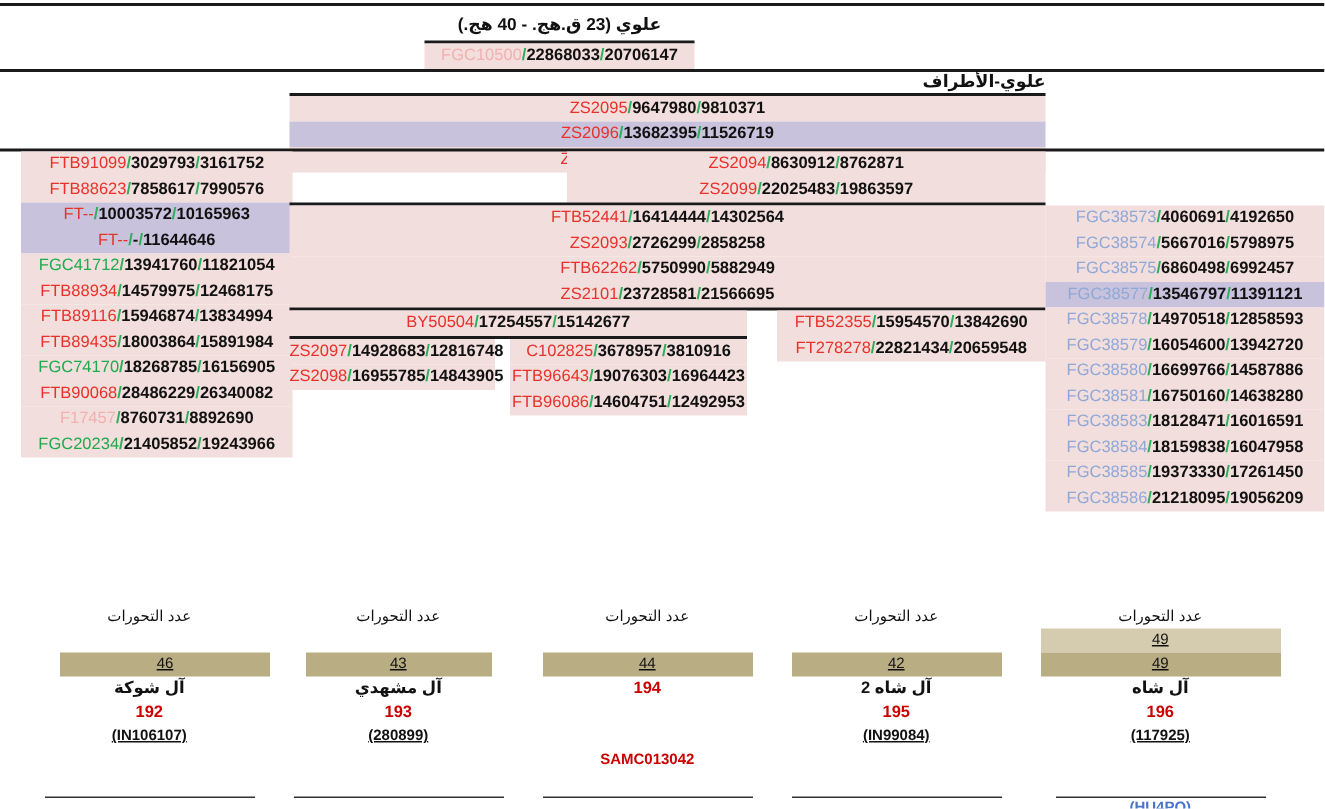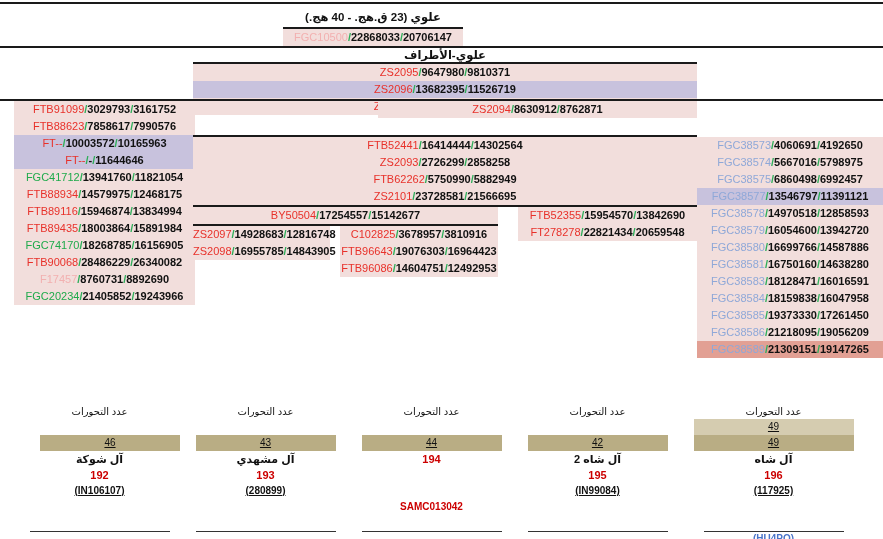--- a/index.html
+++ b/index.html
@@ -53,21 +53,21 @@
   <div class="abs hr" style="left:0;top:2px;width:883px;"></div>
 
   <div class="abs hdr" style="left:283px;top:10px;width:180px;height:15px;line-height:15px;">علوي (23 ق.هج. - 40 هج.)</div>
   <div class="abs hr-thin" style="left:283px;top:27px;width:180px;height:2px;background:#1a1a1a;"></div>
   <div class="abs" id="root-block" style="left:283px;top:29px;width:180px;">
       <div class="row pink"><span class="snp-pink">FGC10500</span><span class="sep">/</span><span class="pos">22868033</span><span class="sep">/</span><span class="pos">20706147</span></div>
     </div>
 
   <div class="abs hr" style="left:0;top:46px;width:883px;"></div>
 
-  <div class="abs hdr" style="left:193px;top:48px;width:504px;height:20px;line-height:14px;">علوي-الأطراف</div>
+  <div class="abs hdr" style="left:193px;top:48px;width:504px;height:20px;line-height:14px;text-align:right;">علوي-الأطراف</div>
   <div class="abs hr" style="left:193px;top:62px;width:504px;"></div>
   <div class="abs" id="branch-block" style="left:193px;top:64px;width:504px;">
       <div class="row pink"><span class="snp">ZS2095</span><span class="sep">/</span><span class="pos">9647980</span><span class="sep">/</span><span class="pos">9810371</span></div>
       <div class="row purple"><span class="snp">ZS2096</span><span class="sep">/</span><span class="pos">13682395</span><span class="sep">/</span><span class="pos">11526719</span></div>
       <div class="row pink"><span class="snp">ZS2100</span><span class="sep">/</span><span class="pos">22120068</span><span class="sep">/</span><span class="pos">19958182</span></div>
     </div>
 
   <div class="abs hr" style="left:0;top:99px;width:883px;"></div>
 
   <div class="abs" id="left-column" style="left:14px;top:101px;width:181px;">
@@ -80,20 +80,21 @@
       <div class="row pink"><span class="snp">FTB89116</span><span class="sep">/</span><span class="pos">15946874</span><span class="sep">/</span><span class="pos">13834994</span></div>
       <div class="row pink"><span class="snp">FTB89435</span><span class="sep">/</span><span class="pos">18003864</span><span class="sep">/</span><span class="pos">15891984</span></div>
       <div class="row pink"><span class="snp-green">FGC74170</span><span class="sep">/</span><span class="pos">18268785</span><span class="sep">/</span><span class="pos">16156905</span></div>
       <div class="row pink"><span class="snp">FTB90068</span><span class="sep">/</span><span class="pos">28486229</span><span class="sep">/</span><span class="pos">26340082</span></div>
       <div class="row pink"><span class="snp-pink">F17457</span><span class="sep">/</span><span class="pos">8760731</span><span class="sep">/</span><span class="pos">8892690</span></div>
       <div class="row pink"><span class="snp-green">FGC20234</span><span class="sep">/</span><span class="pos">21405852</span><span class="sep">/</span><span class="pos">19243966</span></div>
     </div>
 
   <div class="abs" id="mid-upper" style="left:378px;top:101px;width:319px;">
       <div class="row pink"><span class="snp">ZS2094</span><span class="sep">/</span><span class="pos">8630912</span><span class="sep">/</span><span class="pos">8762871</span></div>
+      <div class="row pink"><span class="snp">ZS2099</span><span class="sep">/</span><span class="pos">22025483</span><span class="sep">/</span><span class="pos">19863597</span></div>
     </div>
 
   <div class="abs hr" style="left:193px;top:135px;width:504px;"></div>
 
   <div class="abs" id="mid-main" style="left:193px;top:137px;width:504px;">
       <div class="row pink"><span class="snp">FTB52441</span><span class="sep">/</span><span class="pos">16414444</span><span class="sep">/</span><span class="pos">14302564</span></div>
       <div class="row pink"><span class="snp">ZS2093</span><span class="sep">/</span><span class="pos">2726299</span><span class="sep">/</span><span class="pos">2858258</span></div>
       <div class="row pink"><span class="snp">FTB62262</span><span class="sep">/</span><span class="pos">5750990</span><span class="sep">/</span><span class="pos">5882949</span></div>
       <div class="row pink"><span class="snp">ZS2101</span><span class="sep">/</span><span class="pos">23728581</span><span class="sep">/</span><span class="pos">21566695</span></div>
     </div>
@@ -106,21 +107,20 @@
       <div class="row pink"><span class="snp-blue">FGC38575</span><span class="sep">/</span><span class="pos">6860498</span><span class="sep">/</span><span class="pos">6992457</span></div>
       <div class="row purple"><span class="snp-blue">FGC38577</span><span class="sep">/</span><span class="pos">13546797</span><span class="sep">/</span><span class="pos">11391121</span></div>
       <div class="row pink"><span class="snp-blue">FGC38578</span><span class="sep">/</span><span class="pos">14970518</span><span class="sep">/</span><span class="pos">12858593</span></div>
       <div class="row pink"><span class="snp-blue">FGC38579</span><span class="sep">/</span><span class="pos">16054600</span><span class="sep">/</span><span class="pos">13942720</span></div>
       <div class="row pink"><span class="snp-blue">FGC38580</span><span class="sep">/</span><span class="pos">16699766</span><span class="sep">/</span><span class="pos">14587886</span></div>
       <div class="row pink"><span class="snp-blue">FGC38581</span><span class="sep">/</span><span class="pos">16750160</span><span class="sep">/</span><span class="pos">14638280</span></div>
       <div class="row pink"><span class="snp-blue">FGC38583</span><span class="sep">/</span><span class="pos">18128471</span><span class="sep">/</span><span class="pos">16016591</span></div>
       <div class="row pink"><span class="snp-blue">FGC38584</span><span class="sep">/</span><span class="pos">18159838</span><span class="sep">/</span><span class="pos">16047958</span></div>
       <div class="row pink"><span class="snp-blue">FGC38585</span><span class="sep">/</span><span class="pos">19373330</span><span class="sep">/</span><span class="pos">17261450</span></div>
       <div class="row pink"><span class="snp-blue">FGC38586</span><span class="sep">/</span><span class="pos">21218095</span><span class="sep">/</span><span class="pos">19056209</span></div>
-      <div class="row salmon"><span class="snp-blue">FGC38589</span><span class="sep">/</span><span class="pos">21309151</span><span class="sep">/</span><span class="pos">19147265</span></div>
     </div>
 
   <div class="abs" id="mid-by" style="left:193px;top:207px;width:305px;">
       <div class="row pink"><span class="snp">BY50504</span><span class="sep">/</span><span class="pos">17254557</span><span class="sep">/</span><span class="pos">15142677</span></div>
     </div>
   <div class="abs hr" style="left:193px;top:224px;width:305px;"></div>
 
   <div class="abs" id="mid-left-sub" style="left:193px;top:226px;width:137px;">
       <div class="row pink"><span class="snp">ZS2097</span><span class="sep">/</span><span class="pos">14928683</span><span class="sep">/</span><span class="pos">12816748</span></div>
       <div class="row pink"><span class="snp">ZS2098</span><span class="sep">/</span><span class="pos">16955785</span><span class="sep">/</span><span class="pos">14843905</span></div>
@@ -147,21 +147,21 @@
         <div class="leafname">آل شوكة</div>
         <div class="leafnum">192</div>
         <div class="leafid">(IN106107)</div>
         <div class="spacer"></div>
         <div class="leafextra"></div>
         <div class="leafextra blue"></div>
       </div>
       <div class="leaf" style="left: 182px;">
         <div class="cnt-lbl">عدد التحورات</div>
         <div style="height: 16px;"></div>
-        <div class="barbox" style="width: 140px;">
+        <div class="barbox" style="width: 124px;">
           <div class="bar">43</div>
         </div>
         <div class="leafname">آل مشهدي</div>
         <div class="leafnum">193</div>
         <div class="leafid">(280899)</div>
         <div class="spacer"></div>
         <div class="leafextra"></div>
         <div class="leafextra blue"></div>
       </div>
       <div class="leaf" style="left: 348px;">

